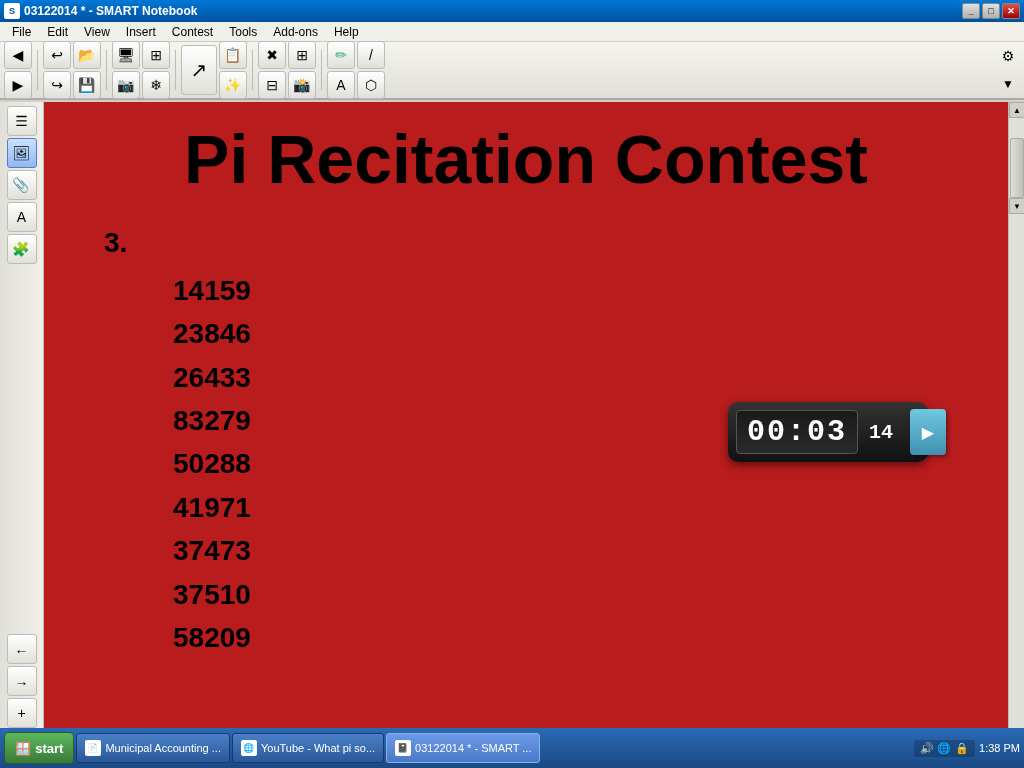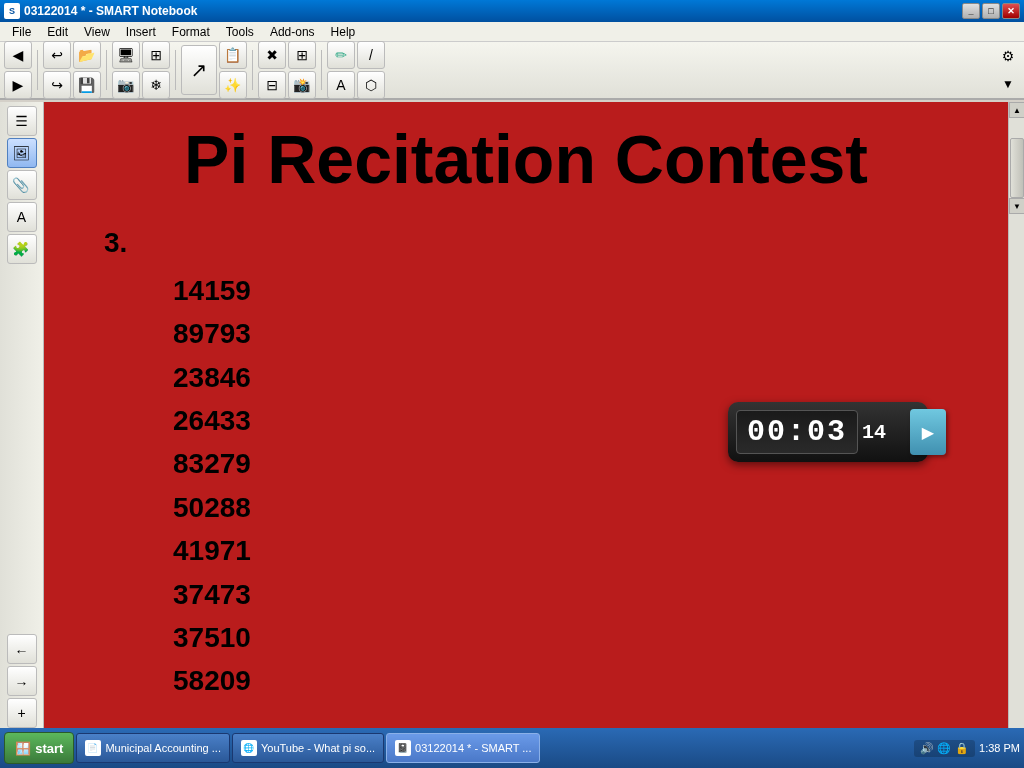--- a/index.html
+++ b/index.html
@@ -203,21 +203,21 @@
       font-weight: bold;
       color: white;
       font-family: 'Courier New', monospace;
       letter-spacing: 2px;
       border: 1px solid #555;
     }
     .timer-ms {
       font-size: 20px;
       color: white;
       font-weight: bold;
-      margin-left: 4px;
+      margin-left: 11px;
       font-family: 'Courier New', monospace;
     }
     .timer-arrow {
       position: absolute;
       right: -18px;
       top: 50%;
       transform: translateY(-50%);
       width: 36px; height: 46px;
       background: linear-gradient(to bottom, #70c8e0, #4090b0);
       border-radius: 4px;
@@ -316,21 +316,21 @@
     <div class="win-btn">□</div>
     <div class="win-btn close">✕</div>
   </div>
 </div>
 
 <div id="menu-bar">
   <span class="menu-item">File</span>
   <span class="menu-item">Edit</span>
   <span class="menu-item">View</span>
   <span class="menu-item">Insert</span>
-  <span class="menu-item">Format</span>
+  <span class="menu-item">Contest</span>
   <span class="menu-item">Tools</span>
   <span class="menu-item">Add-ons</span>
   <span class="menu-item">Help</span>
 </div>
 
 <div id="toolbar">
 
   <div class="tb-row">
     <div class="tb-btn">◀</div>
     <div class="tb-btn">▶</div>
@@ -399,21 +399,20 @@
   <div class="scroll-thumb"></div>
   <div class="scroll-dn-arrow">▼</div>
 </div>
 
 <div id="main-canvas">
   <div id="content">
     <div id="page-title">Pi Recitation Contest</div>
     <div id="pi-prefix">3.</div>
     <div id="pi-digits">
       <div>14159</div>
-      <div>89793</div>
       <div>23846</div>
       <div>26433</div>
       <div>83279</div>
       <div>50288</div>
       <div>41971</div>
       <div>37473</div>
       <div>37510</div>
       <div>58209</div>
 
     </div>

